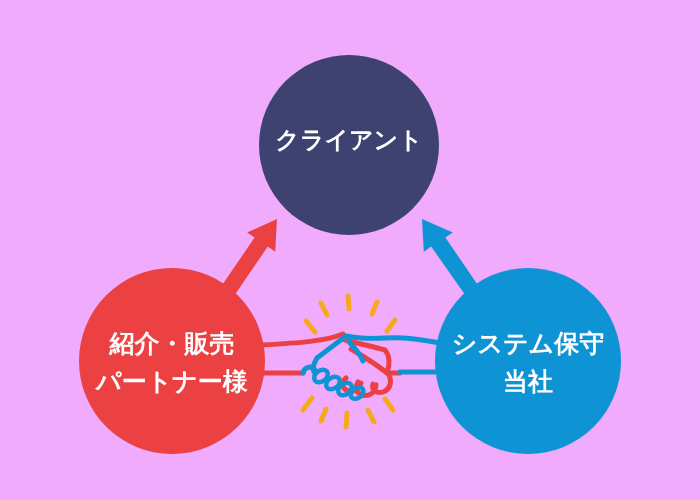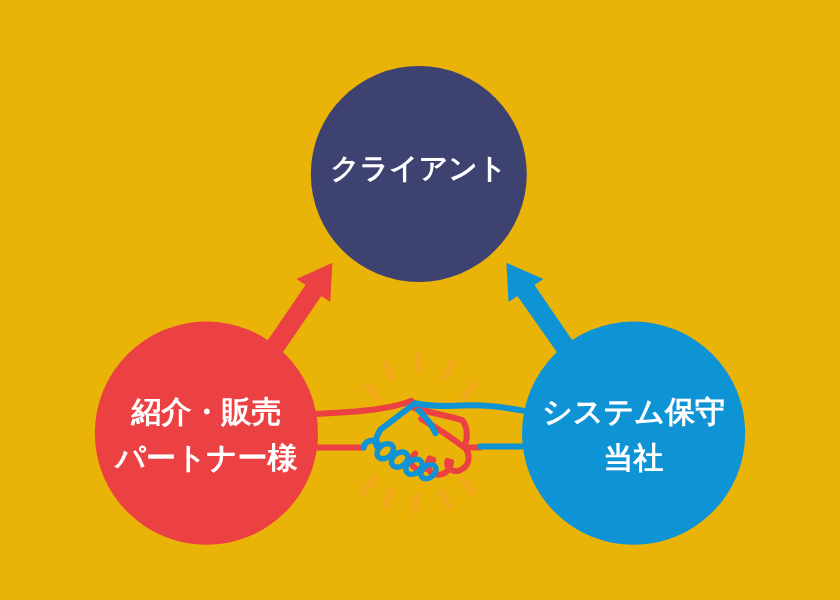--- a/index.html
+++ b/index.html
@@ -4,21 +4,21 @@
 <style>
   html, body {
     margin: 0;
     padding: 0;
     background: #ffffff;
   }
   #canvas {
     position: relative;
     width: 700px;
     height: 500px;
-    background: #eab308;
+    background: #f0abfc;
     overflow: hidden;
     font-family: "Liberation Sans", "DejaVu Sans", sans-serif;
   }
   svg text {
     font-family: "Liberation Sans", "DejaVu Sans", sans-serif;
     font-weight: 700;
     text-anchor: middle;
   }
   .node-label-top { font-size: 24px; }
   .node-label { font-size: 25px; }

